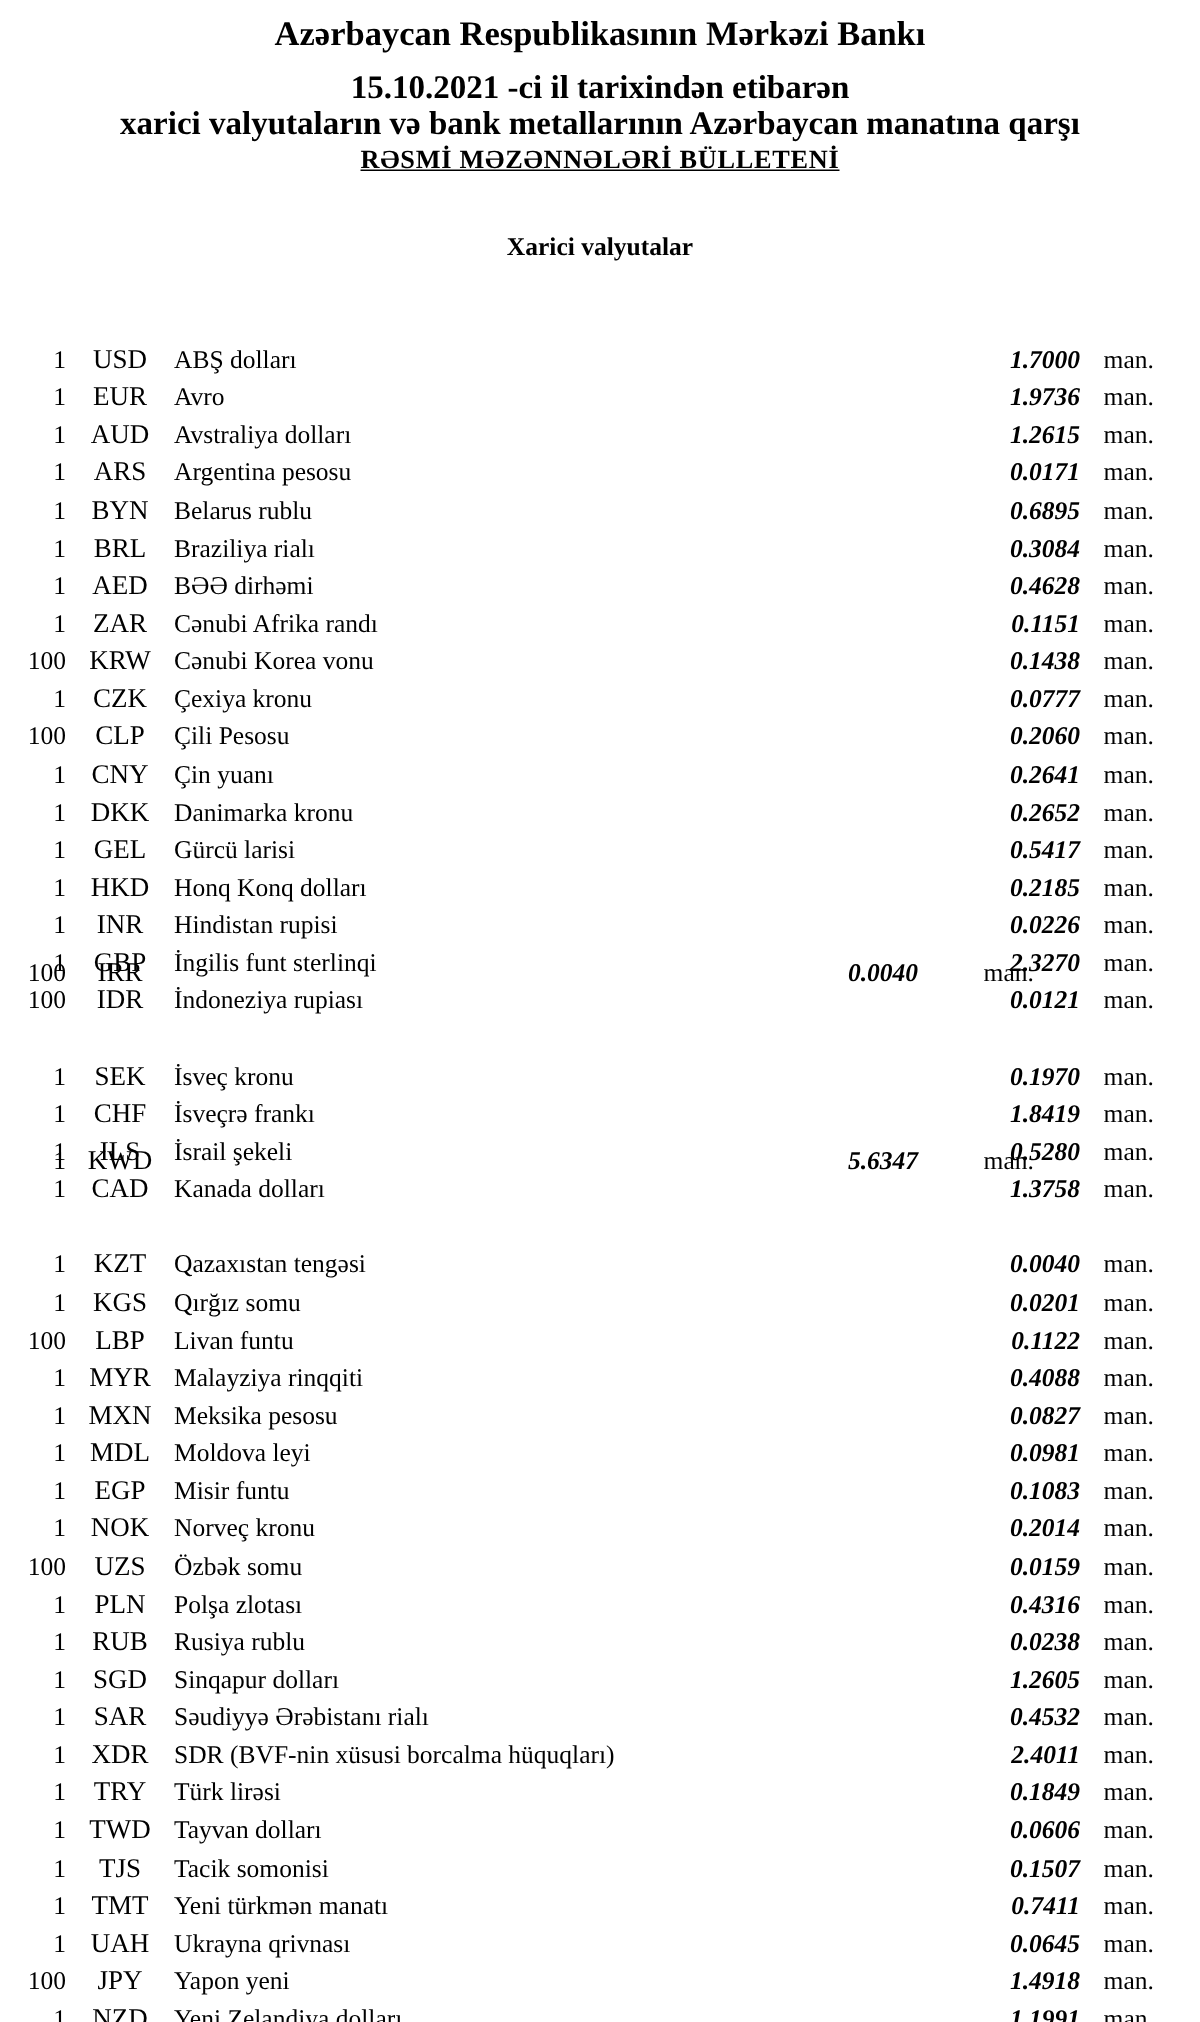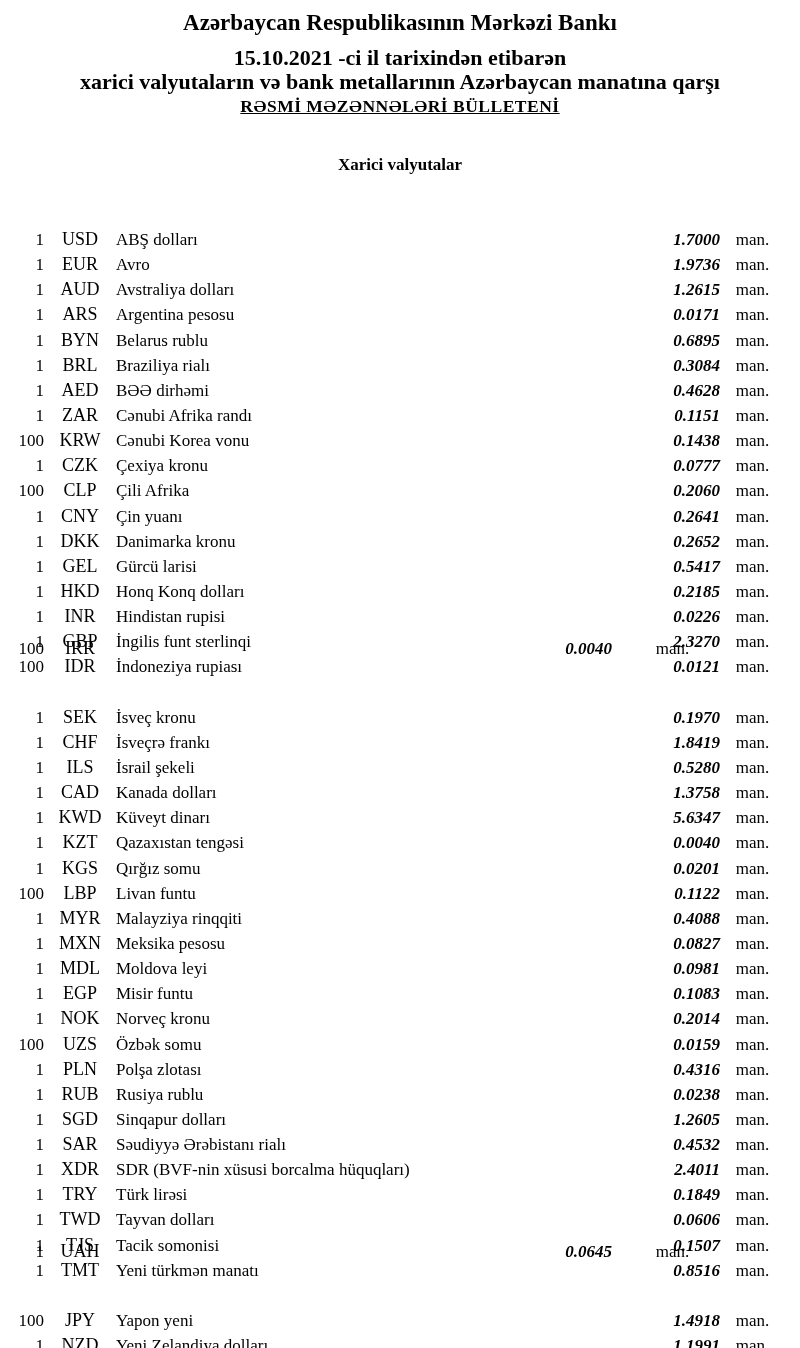--- a/index.html
+++ b/index.html
@@ -172,21 +172,21 @@
     <span class="qty">1</span>
     <span class="code">CZK</span>
     <span class="name">Çexiya kronu</span>
     <span class="rate">0.0777</span>
     <span class="unit">man.</span>
   </div>
 
   <div class="rate-row">
     <span class="qty">100</span>
     <span class="code">CLP</span>
-    <span class="name">Çili Afrika</span>
+    <span class="name">Çili Pesosu</span>
     <span class="rate">0.2060</span>
     <span class="unit">man.</span>
   </div>
 
   <div class="rate-row">
     <span class="qty">1</span>
     <span class="code">CNY</span>
     <span class="name">Çin yuanı</span>
     <span class="rate">0.2641</span>
     <span class="unit">man.</span>
@@ -275,21 +275,20 @@
     <span class="qty">1</span>
     <span class="code">CAD</span>
     <span class="name">Kanada dolları</span>
     <span class="rate">1.3758</span>
     <span class="unit">man.</span>
   </div>
 
   <div class="rate-row">
     <span class="qty">1</span>
     <span class="code">KWD</span>
-    <span class="name">Küveyt dinarı</span>
     <span class="rate">5.6347</span>
     <span class="unit">man.</span>
   </div>
 
   <div class="rate-row">
     <span class="qty">1</span>
     <span class="code">KZT</span>
     <span class="name">Qazaxıstan tengəsi</span>
     <span class="rate">0.0040</span>
     <span class="unit">man.</span>
@@ -420,27 +419,28 @@
     <span class="code">TJS</span>
     <span class="name">Tacik somonisi</span>
     <span class="rate">0.1507</span>
     <span class="unit">man.</span>
   </div>
 
   <div class="rate-row">
     <span class="qty">1</span>
     <span class="code">TMT</span>
     <span class="name">Yeni türkmən manatı</span>
-    <span class="rate">0.8516</span>
+    <span class="rate">0.7411</span>
     <span class="unit">man.</span>
   </div>
 
   <div class="rate-row">
     <span class="qty">1</span>
     <span class="code">UAH</span>
+    <span class="name">Ukrayna qrivnası</span>
     <span class="rate">0.0645</span>
     <span class="unit">man.</span>
   </div>
 
   <div class="rate-row">
     <span class="qty">100</span>
     <span class="code">JPY</span>
     <span class="name">Yapon yeni</span>
     <span class="rate">1.4918</span>
     <span class="unit">man.</span>

